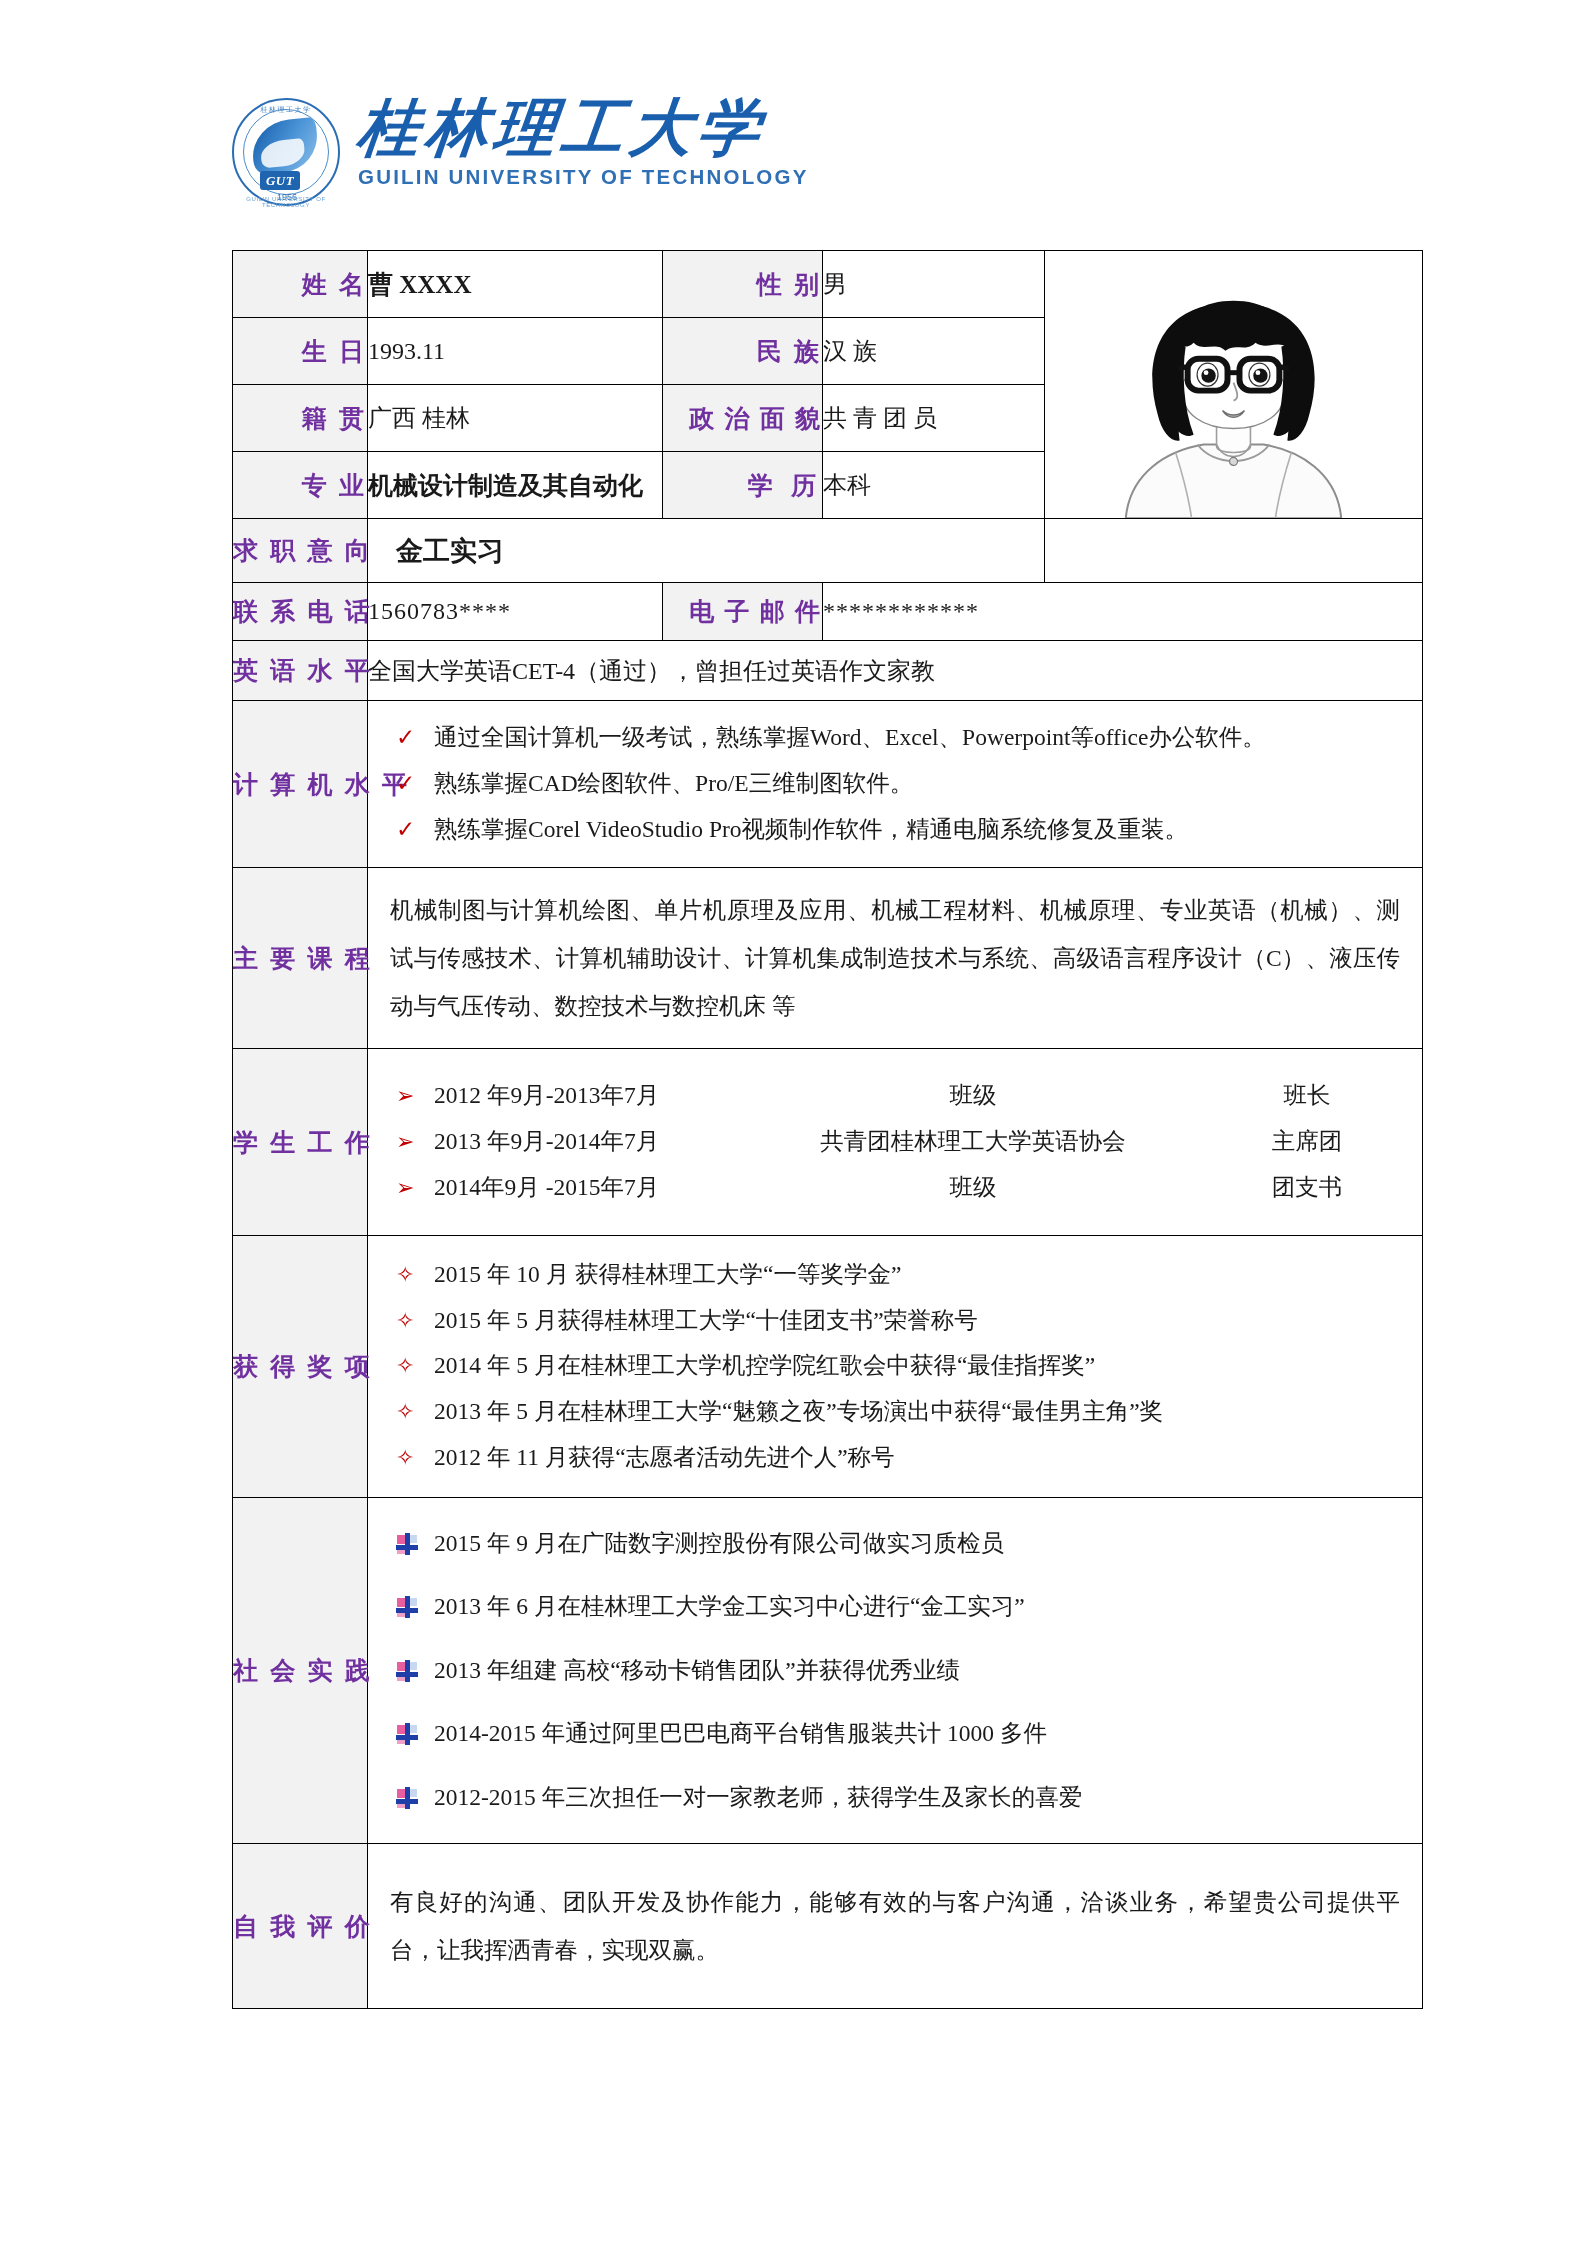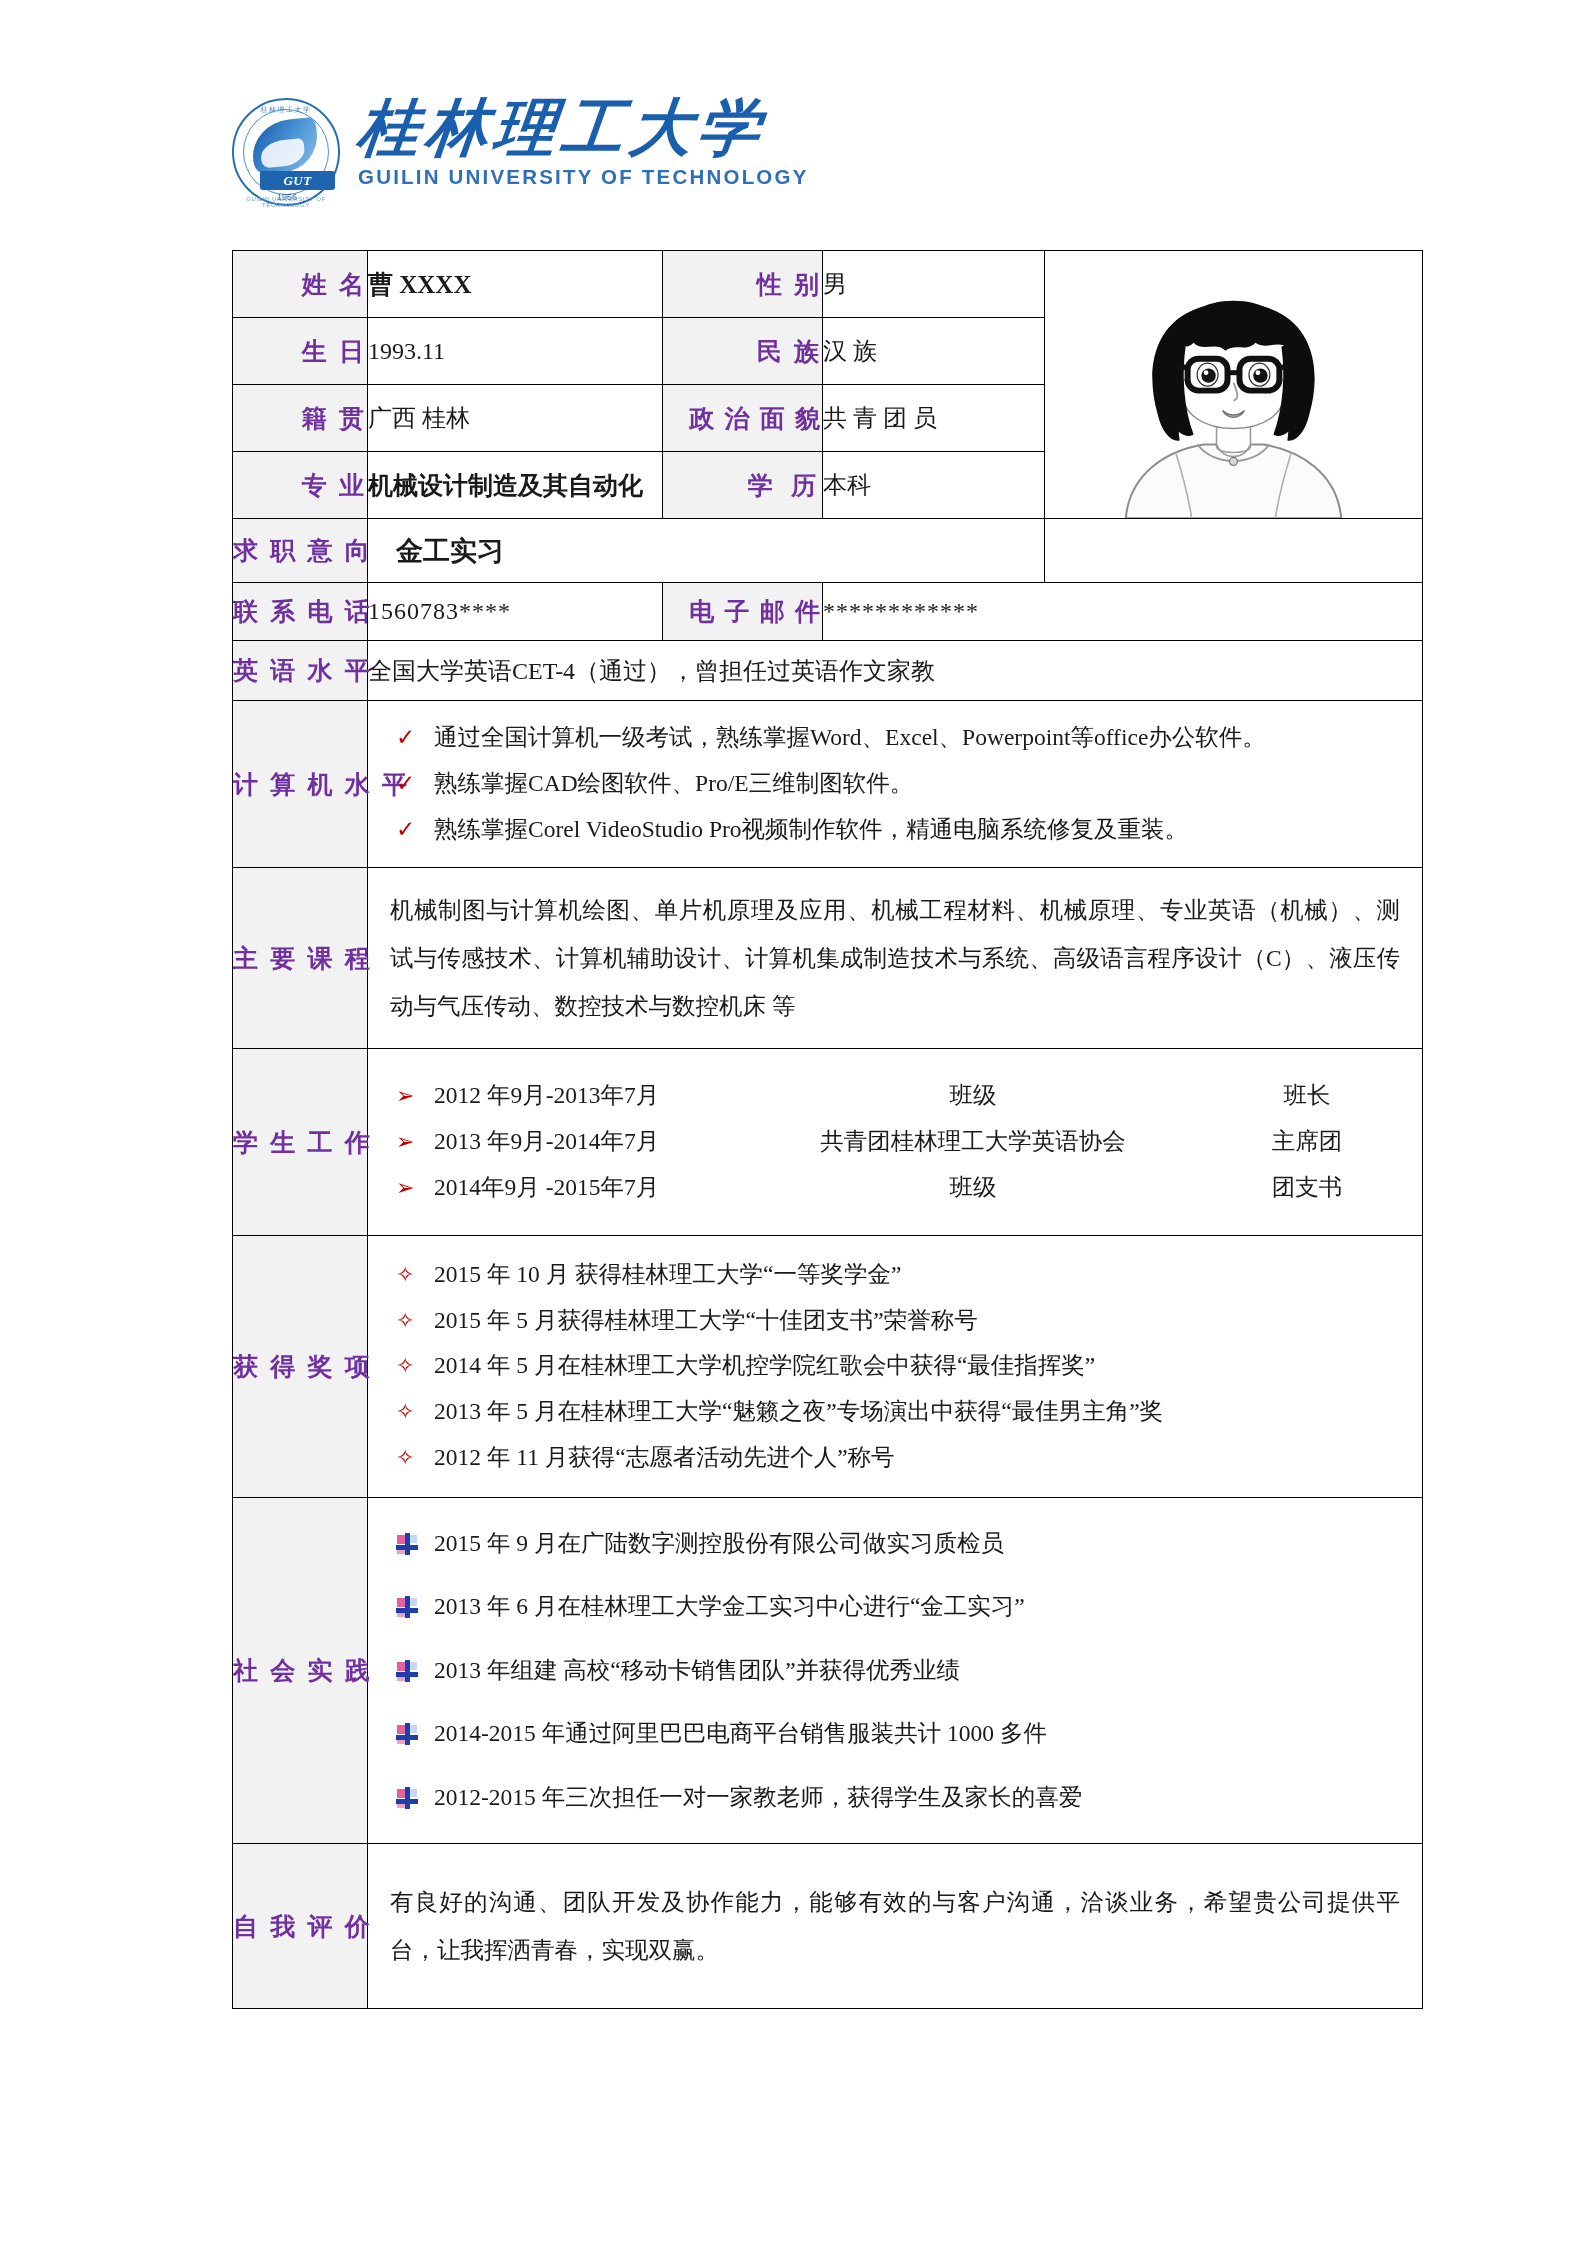--- a/index.html
+++ b/index.html
@@ -56,21 +56,21 @@
     position: absolute;
     left: 8px; top: 20px;
     width: 44px; height: 26px;
     background: #ffffff;
     border-radius: 55% 12% 50% 20% / 60% 24% 60% 30%;
     opacity: .85;
   }
   .logo-seal .gut {
     position: absolute;
     left: 28px; bottom: 16px;
-    width: 75px; height: 19px;
+    width: 40px; height: 19px;
     background: #1f64ae;
     border-radius: 3px;
     color: #fff;
     font-family: "Liberation Serif", serif;
     font-size: 13px;
     font-style: italic;
     font-weight: bold;
     letter-spacing: .5px;
     text-align: center;
     line-height: 19px;

